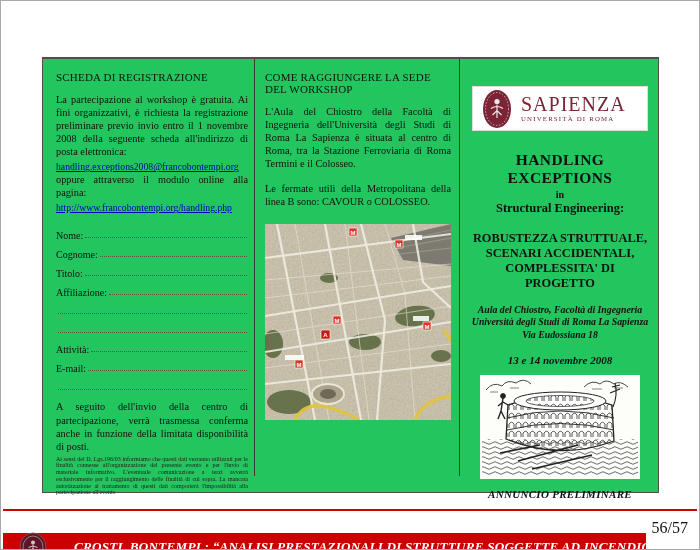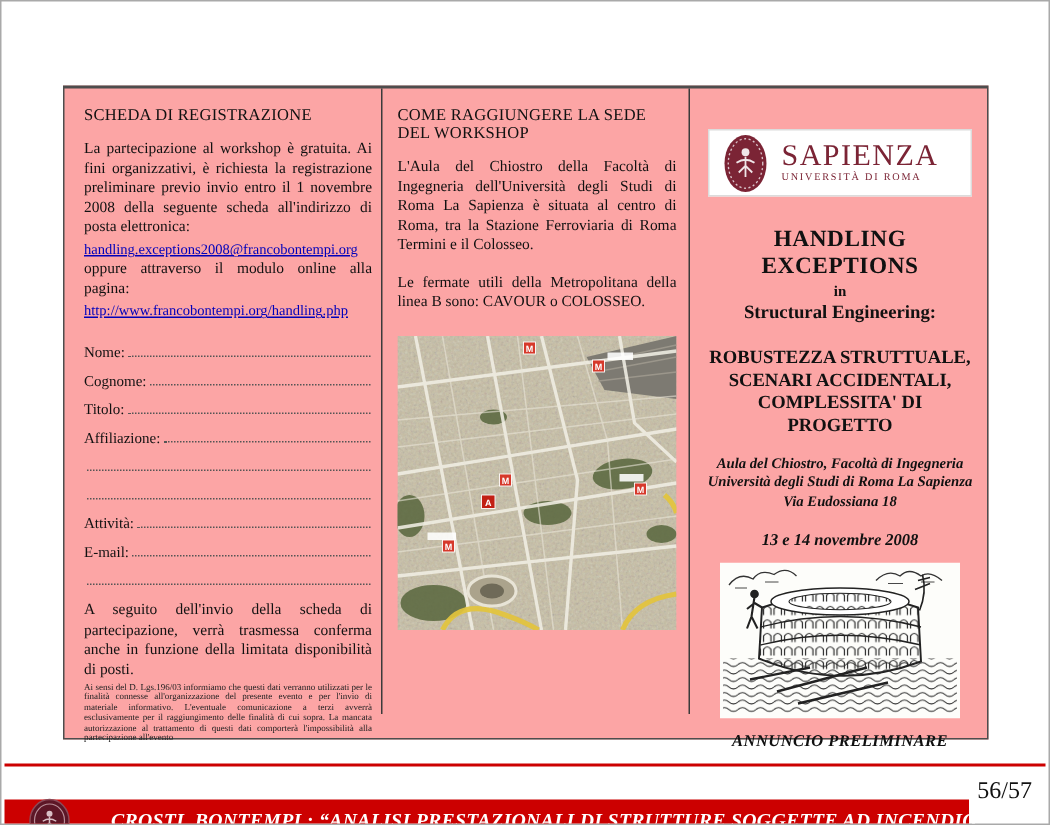--- a/index.html
+++ b/index.html
@@ -2,21 +2,21 @@
 <html><head>
 <meta charset="utf-8">
 <style>
   html,body{margin:0;padding:0;background:#fff;}
   .slide{position:relative;width:700px;height:550px;background:#ffffff;
          border:1px solid #a9a9a9;box-sizing:border-box;overflow:hidden;
          font-family:"Liberation Serif", serif;color:#111;}
 
   
   .brochure{position:absolute;left:41px;top:56px;width:617px;height:436px;
-            border:1px solid #4d4d4d;border-top-width:2px;box-sizing:border-box;background:#fca5a5;}
+            border:1px solid #4d4d4d;border-top-width:2px;box-sizing:border-box;background:#22c55e;}
   .divider{position:absolute;top:0;width:1px;height:417px;background:#3b3b3b;}
   .div1{left:211px;} .div2{left:416px;}
 
   .col{position:absolute;top:8px;}
   .col1{left:13px;width:192px;}
   .col2{left:222px;width:186px;}
   .col3{left:426px;width:182px;text-align:center;}
 
   .panel-title{font-size:11px;margin:4px 0 10px;letter-spacing:.2px;}
   .body{font-size:10.3px;line-height:1.27;text-align:justify;margin:6px 0 0;}
@@ -107,21 +107,21 @@
         <div class="form-row">
             <span class="lbl">E-mail:</span>
             <span class="dots"></span>
           </div>
         <div class="form-row">
             <span class="lbl"></span>
             <span class="dots"></span>
           </div>
       </div>
 
-      <p class="body" style="margin-top:7px">A seguito dell'invio della scheda di partecipazione, verrà trasmessa conferma anche in funzione della limitata disponibilità di posti.</p>
+      <p class="body" style="margin-top:7px">A seguito dell'invio della centro di partecipazione, verrà trasmessa conferma anche in funzione della limitata disponibilità di posti.</p>
       <p class="fineprint">Ai sensi del D. Lgs.196/03 informiamo che questi dati verranno utilizzati per le finalità connesse all'organizzazione del presente evento e per l'invio di materiale informativo. L'eventuale comunicazione a terzi avverrà esclusivamente per il raggiungimento delle finalità di cui sopra. La mancata autorizzazione al trattamento di questi dati comporterà l'impossibilità alla partecipazione all'evento</p>
     </div>
 
     <div class="col col2">
       <div class="panel-title">COME RAGGIUNGERE LA SEDE DEL WORKSHOP</div>
       <p class="body">L'Aula del Chiostro della Facoltà di Ingegneria dell'Università degli Studi di Roma La Sapienza è situata al centro di Roma, tra la Stazione Ferroviaria di Roma Termini e il Colosseo.</p>
       <p class="body" style="margin-top:12px">Le fermate utili della Metropolitana della linea B sono: CAVOUR o COLOSSEO.</p>
 
       <svg class="map-svg" width="186" height="196" viewBox="0 0 186 196">
         <defs>

